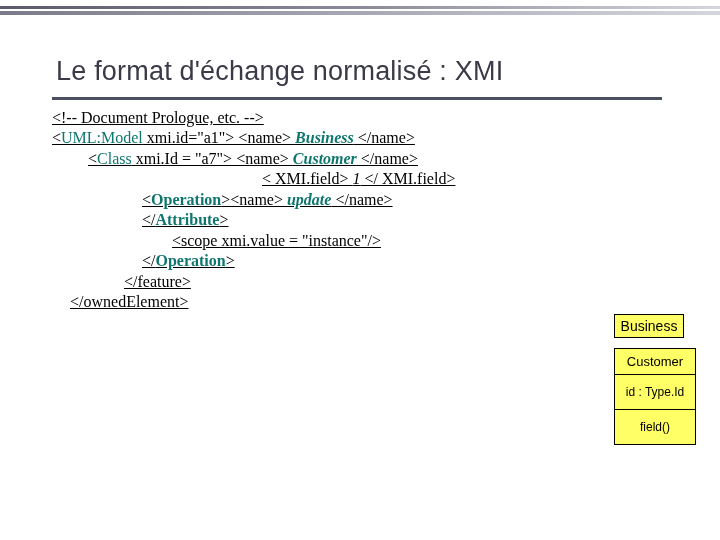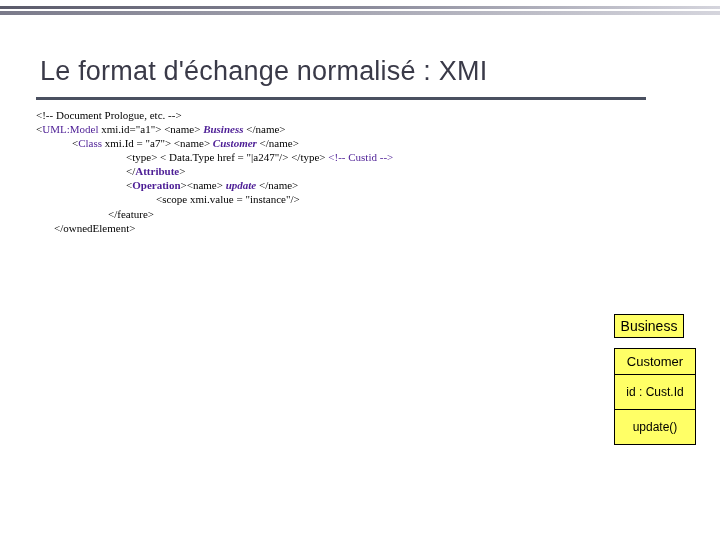--- a/index.html
+++ b/index.html
@@ -21,42 +21,44 @@
     background: linear-gradient(to right, #5a5a6a 0%, #8a8a9a 50%, #d5d5dd 100%);
     margin-top: 6px;
   }
   .top-decor .bar2 {
     height: 4px;
     background: linear-gradient(to right, #7a7a8a 0%, #d5d5dd 100%);
     margin-top: 2px;
   }
   .slide {
     padding: 28px 36px 0 36px;
+    margin-left: 16px;
   }
   h1.title {
     font-family: Verdana, Geneva, sans-serif;
     font-size: 27px;
     color: #3a3a48;
     font-weight: normal;
     margin: 28px 0 10px 4px;
     letter-spacing: 0.2px;
   }
   .accent-line {
     height: 3px;
     width: 610px;
     background: #4a5060;
     margin: 0 0 8px 0;
   }
   .content {
-    font-size: 11px;
+    font-size: 16px;
     line-height: 1.28;
     color: #000;
     white-space: nowrap;
+    text-decoration: underline;
   }
-  .content .red { color: #4c1d95; }
+  .content .red { color: #0f766e; }
   .content .b { font-weight: bold; }
   .content .i { font-style: italic; }
   .ind1 { padding-left: 18px; }
   .ind2 { padding-left: 36px; }
   .ind3 { padding-left: 72px; }
   .ind4 { padding-left: 90px; }
   .ind5 { padding-left: 120px; }
 
   .diagram {
     position: absolute;
@@ -113,46 +115,49 @@
     </div>
 
 
     <div class="ind2">
       <span>&lt;</span><span class="red">Class</span><span> xmi.Id = "a7"&gt; &lt;name&gt; </span><span class="b i red">Customer</span><span> &lt;/name&gt;</span>
     </div>
 
 
 
 
+    <div style="padding-left:210px;">
+      <span>&lt; XMI.field&gt; </span><span class="i">1</span><span> &lt;/ XMI.field&gt;</span>
+    </div>
+
 
 
     <div class="ind4">
-      <span>&lt;type&gt; &lt; Data.Type href = "|a247"/&gt; &lt;/type&gt; </span><span class="red">&lt;!-- Custid --&gt;</span>
+      <span>&lt;</span><span class="b red">Operation</span><span>&gt;&lt;name&gt; </span><span class="b i red">update</span><span> &lt;/name&gt;</span>
     </div>
 
     <div class="ind4">
       <span>&lt;/</span><span class="b red">Attribute</span><span>&gt;</span>
     </div>
 
-    <div class="ind4">
-      <span>&lt;</span><span class="b red">Operation</span><span>&gt;&lt;name&gt; </span><span class="b i red">update</span><span> &lt;/name&gt;</span>
-    </div>
-
     <div class="ind5">&lt;scope xmi.value = "instance"/&gt;</div>
 
+    <div class="ind4">
+      <span>&lt;/</span><span class="b red">Operation</span><span>&gt;</span>
+    </div>
 
     <div class="ind3">&lt;/feature&gt;</div>
 
 
     <div class="ind1">&lt;/ownedElement&gt;</div>
 
 
   </div>
 </div>
 
 <div class="diagram">
   <div class="box business">Business</div>
   <div class="class-box">
     <div class="row head">Customer</div>
-    <div class="row tall">id : Cust.Id</div>
-    <div class="row tall">update()</div>
+    <div class="row tall">id : Type.Id</div>
+    <div class="row tall">field()</div>
   </div>
 </div>
 
 </body></html>

